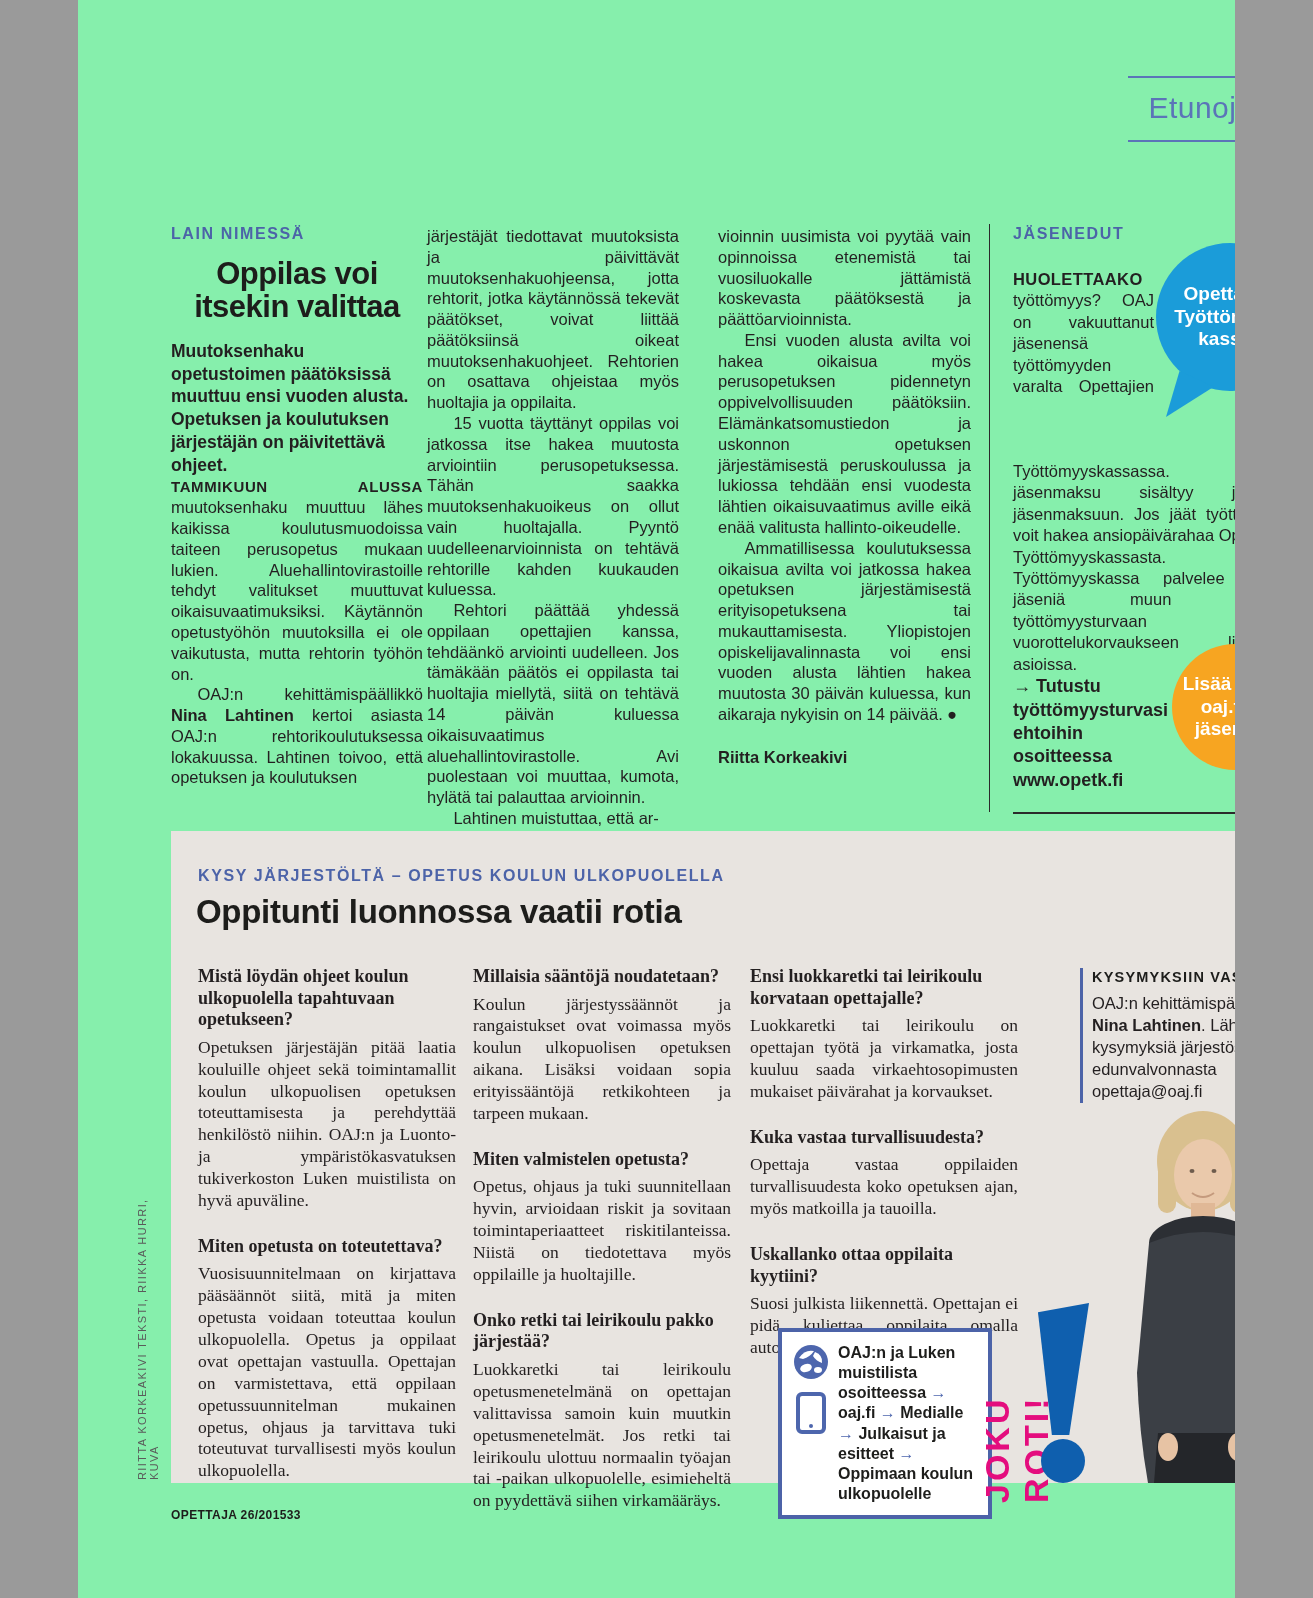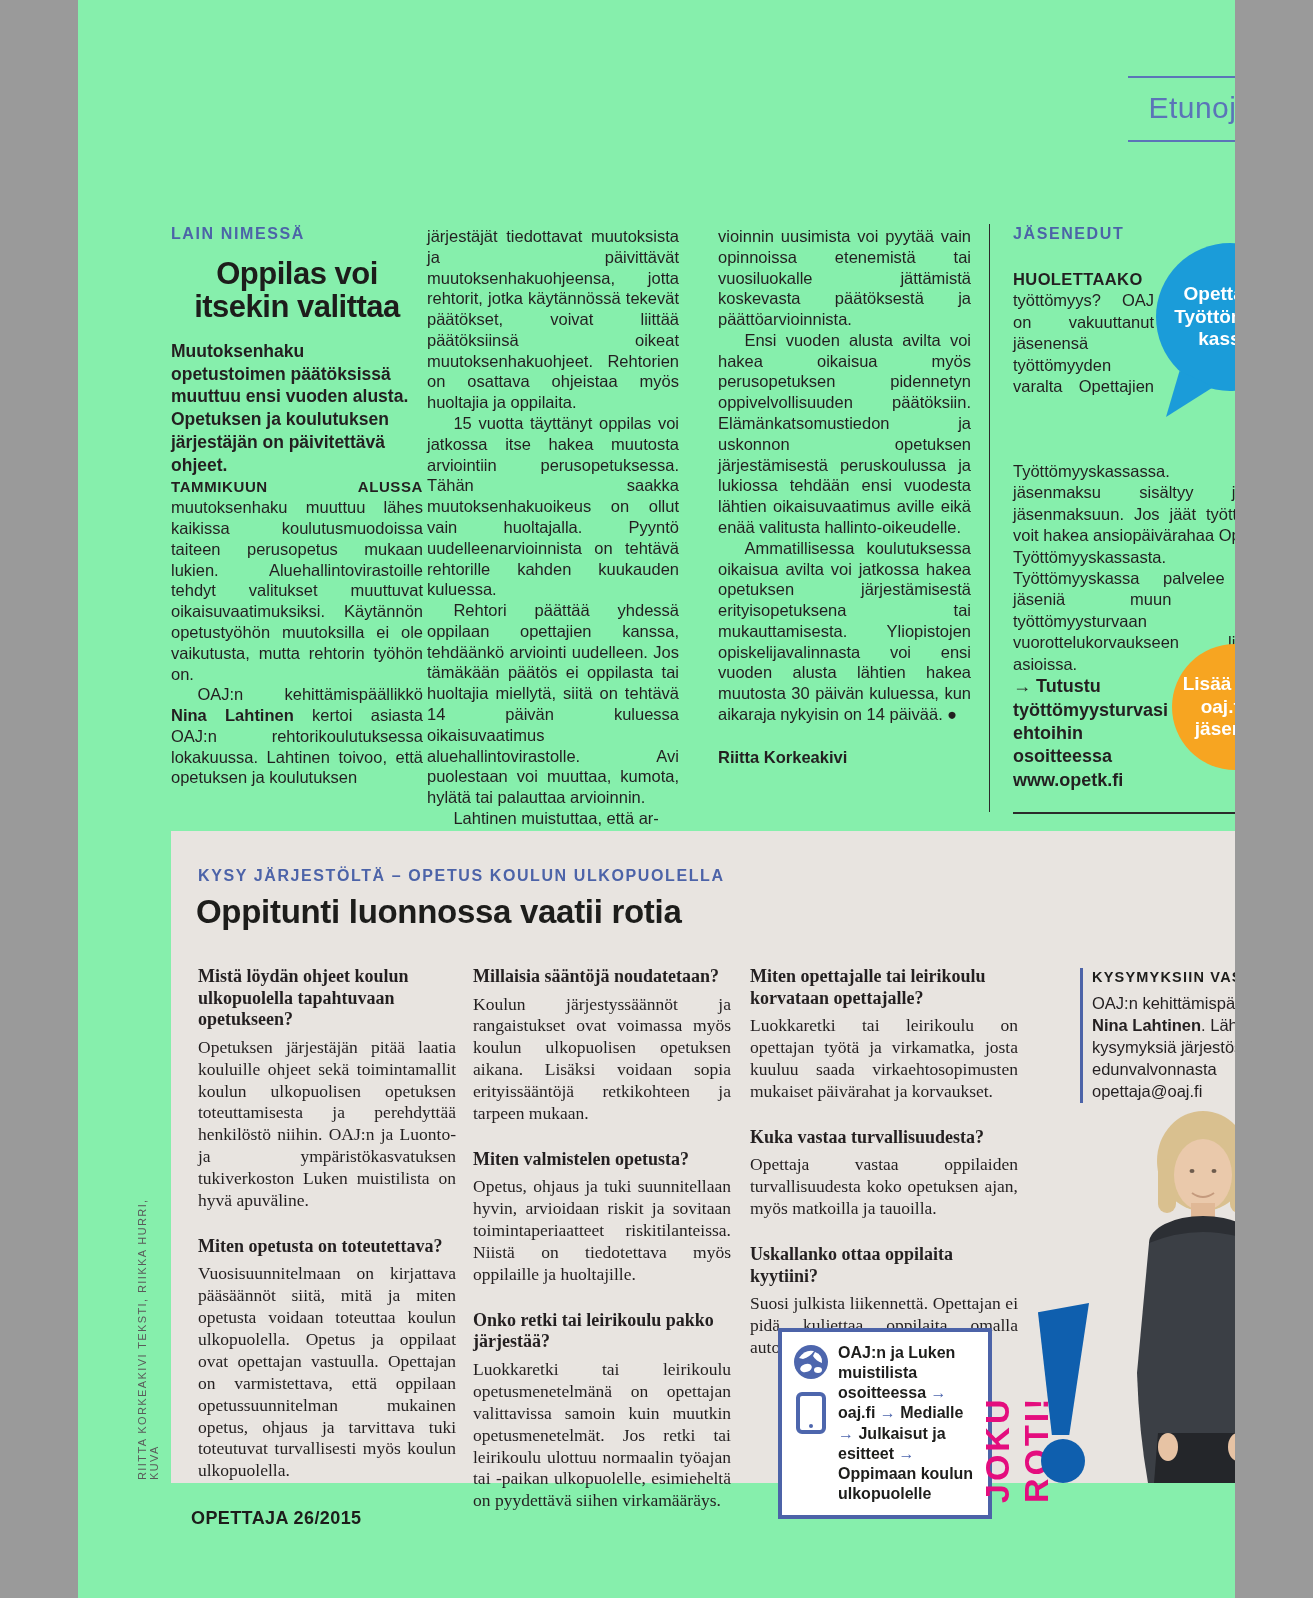--- a/index.html
+++ b/index.html
@@ -71,22 +71,22 @@
   .answerer{position:absolute;left:909px;top:137px;width:202px;border-left:3px solid #4c63a8;padding-left:9px;
     font-size:16.5px;line-height:1.33;text-align:left;}
   .answerer .kicker{font-size:14.5px;letter-spacing:1.2px;color:#1d1d1b;}
   .answerer p{margin:6px 0 0;}
   
   .photo{position:absolute;left:935px;top:270px;width:190px;height:382px;}
   
   .credit{position:absolute;left:58px;top:1180px;height:300px;writing-mode:vertical-rl;transform:rotate(180deg);
     font-size:11px;letter-spacing:1.4px;color:#5a5a5a;}
   
-  .footer{position:absolute;left:93px;top:1508px;width:1122px;display:flex;justify-content:space-between;
-    font-weight:700;font-size:18px;letter-spacing:0.4px;color:#1d1d1b;margin-left:20px;}
+  .footer{position:absolute;left:93px;top:1508px;width:1122px;display:flex;justify-content:flex-start;
+    font-weight:700;font-size:12px;letter-spacing:0.4px;color:#1d1d1b;}
 </style>
 </head>
 <body>
 
 <div class="page">
 
   <div class="etunoja">
     <span>Etunoja</span>
   </div>
 
@@ -152,21 +152,21 @@
     <div class="qcol" id="qc2">
       <h3>Millaisia sääntöjä noudatetaan?</h3>
       <p>Koulun järjestyssäännöt ja rangaistukset ovat voimassa myös koulun ulkopuolisen opetuksen aikana. Lisäksi voidaan sopia erityissääntöjä retkikohteen ja tarpeen mukaan.</p>
       <h3>Miten valmistelen opetusta?</h3>
       <p>Opetus, ohjaus ja tuki suunnitellaan hyvin, arvioidaan riskit ja sovitaan toimintaperiaatteet riskitilanteissa. Niistä on tiedotettava myös oppilaille ja huoltajille.</p>
       <h3>Onko retki tai leirikoulu pakko järjestää?</h3>
       <p>Luokkaretki tai leirikoulu opetusmenetelmänä on opettajan valittavissa samoin kuin muutkin opetusmenetelmät. Jos retki tai leirikoulu ulottuu normaalin työajan tai -paikan ulkopuolelle, esimieheltä on pyydettävä siihen virkamääräys.</p>
     </div>
 
     <div class="qcol" id="qc3">
-      <h3>Miten opettajalle tai leirikoulu korvataan opettajalle?</h3>
+      <h3>Ensi luokkaretki tai leirikoulu korvataan opettajalle?</h3>
       <p>Luokkaretki tai leirikoulu on opettajan työtä ja virkamatka, josta kuuluu saada virkaehtosopimusten mukaiset päivärahat ja korvaukset.</p>
       <h3>Kuka vastaa turvallisuudesta?</h3>
       <p>Opettaja vastaa oppilaiden turvallisuudesta koko opetuksen ajan, myös matkoilla ja tauoilla.</p>
       <h3>Uskallanko ottaa oppilaita kyytiini?</h3>
       <p>Suosi julkista liikennettä. Opettajan ei pidä kuljettaa oppilaita omalla autollaan. ●</p>
     </div>
 
     <div class="infobox">
       <div class="ib-icons">
         <span>

